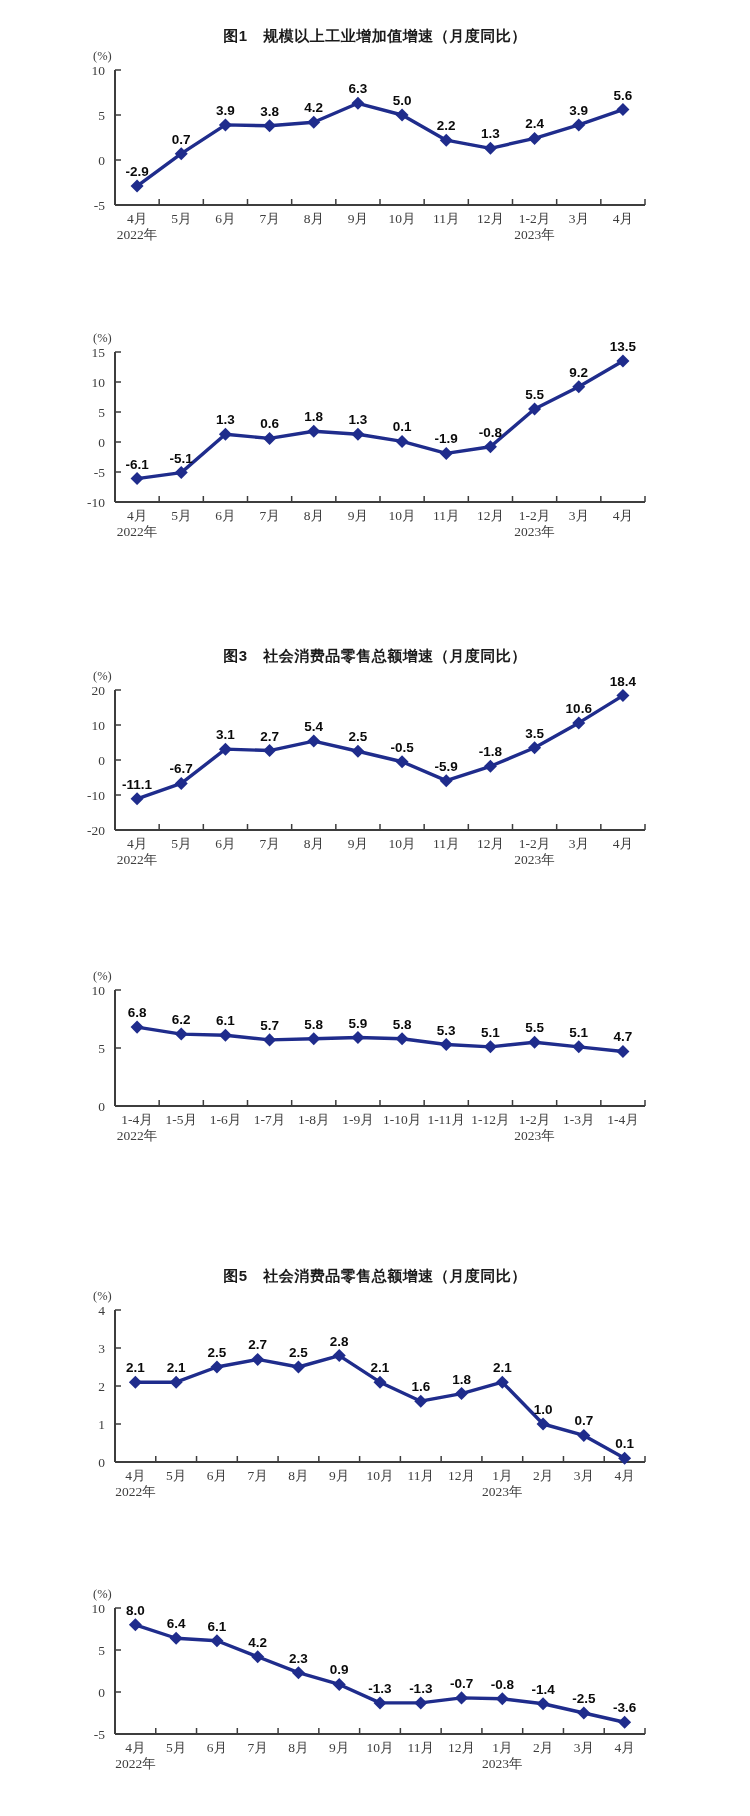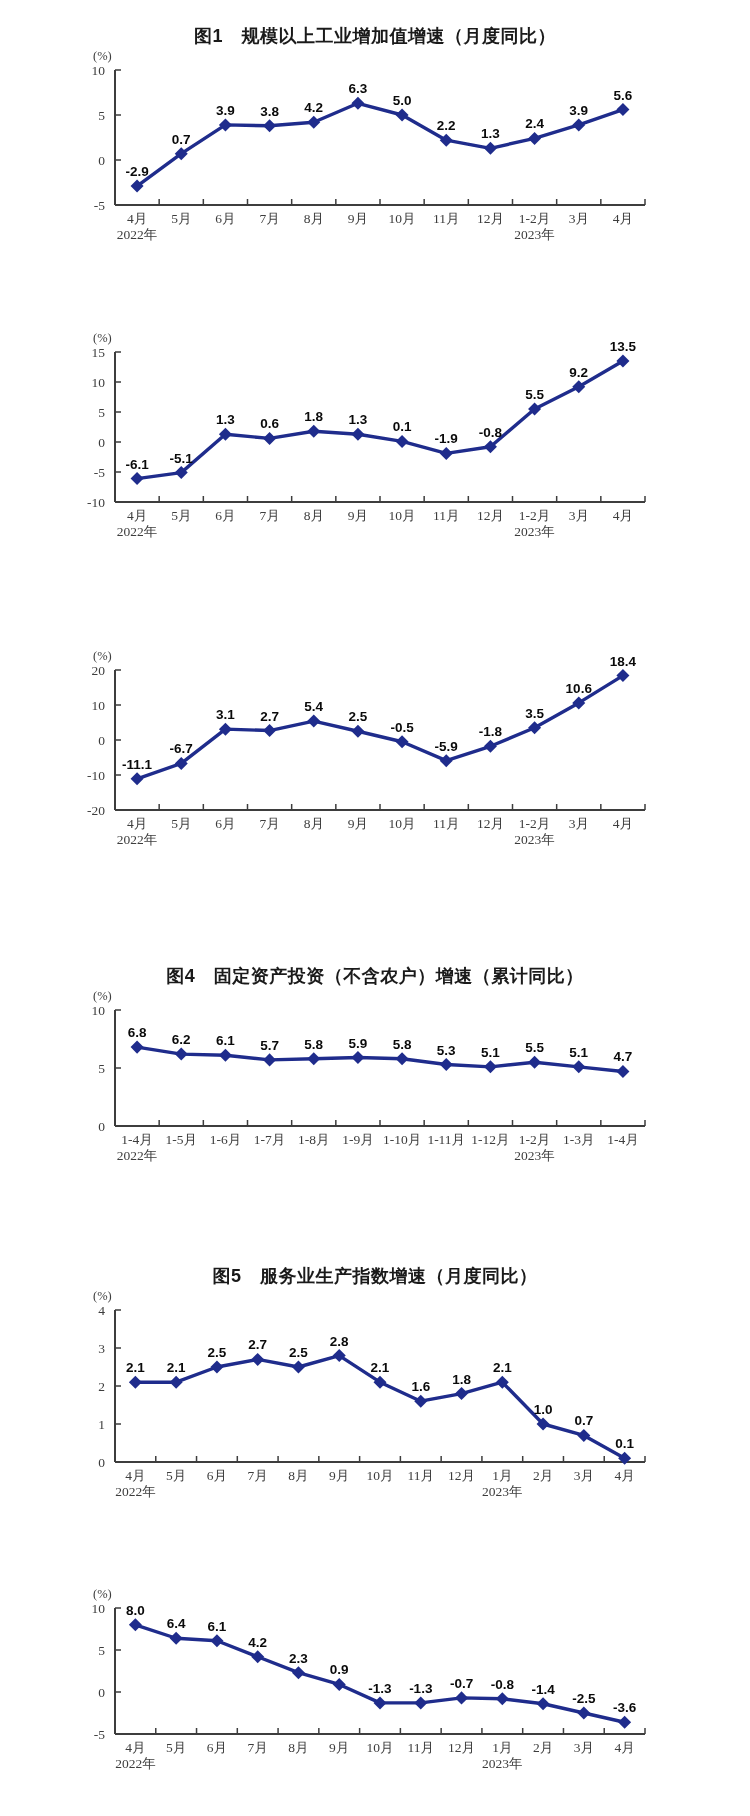--- a/index.html
+++ b/index.html
@@ -17,21 +17,21 @@
   .chart-block {
     position: absolute;
     left: 45px;
     width: 690px;
   }
   .chart-title {
     width: 660px;
     text-align: center;
     font-family: "Liberation Sans", sans-serif;
     font-weight: bold;
-    font-size: 18px;
+    font-size: 15px;
     color: #1a1a1a;
     height: 20px;
     line-height: 20px;
     letter-spacing: 0.5px;
   }
   svg.chart-canvas {
     display: block;
     overflow: visible;
   }
   svg .tick {
@@ -189,20 +189,21 @@
       <rect x="-4.6" y="-4.6" width="9.2" height="9.2" fill="#1F2C8C" transform="translate(489.5833333333333,81) rotate(45)"></rect>
       <text class="dlabel" x="489.5833333333333" y="71" text-anchor="middle">5.5</text>
       <rect x="-4.6" y="-4.6" width="9.2" height="9.2" fill="#1F2C8C" transform="translate(533.75,58.800000000000004) rotate(45)"></rect>
       <text class="dlabel" x="533.75" y="48.800000000000004" text-anchor="middle">9.2</text>
       <rect x="-4.6" y="-4.6" width="9.2" height="9.2" fill="#1F2C8C" transform="translate(577.9166666666666,33) rotate(45)"></rect>
       <text class="dlabel" x="577.9166666666666" y="23" text-anchor="middle">13.5</text>
     </svg>
 </div>
 
 <div class="chart-block" style="top: 646px;">
+  <div class="chart-title">图3　社会消费品零售总额增速（月度同比）</div>
   <svg class="chart-canvas" width="660" height="208">
       <text class="pct" x="48" y="14" text-anchor="start">(%)</text>
       <line x1="70" y1="24" x2="70" y2="164" stroke="#3d3d3d" stroke-width="2"></line>
       <line x1="70" y1="164" x2="76" y2="164" stroke="#3d3d3d" stroke-width="1.5"></line>
       <text class="tick" x="60" y="168.5" text-anchor="end">-20</text>
       <line x1="70" y1="129" x2="76" y2="129" stroke="#3d3d3d" stroke-width="1.5"></line>
       <text class="tick" x="60" y="133.5" text-anchor="end">-10</text>
       <line x1="70" y1="94" x2="76" y2="94" stroke="#3d3d3d" stroke-width="1.5"></line>
       <text class="tick" x="60" y="98.5" text-anchor="end">0</text>
       <line x1="70" y1="59" x2="76" y2="59" stroke="#3d3d3d" stroke-width="1.5"></line>
@@ -259,21 +260,20 @@
       <rect x="-4.6" y="-4.6" width="9.2" height="9.2" fill="#1F2C8C" transform="translate(489.5833333333333,81.75) rotate(45)"></rect>
       <text class="dlabel" x="489.5833333333333" y="71.75" text-anchor="middle">3.5</text>
       <rect x="-4.6" y="-4.6" width="9.2" height="9.2" fill="#1F2C8C" transform="translate(533.75,56.9) rotate(45)"></rect>
       <text class="dlabel" x="533.75" y="46.9" text-anchor="middle">10.6</text>
       <rect x="-4.6" y="-4.6" width="9.2" height="9.2" fill="#1F2C8C" transform="translate(577.9166666666666,29.600000000000005) rotate(45)"></rect>
       <text class="dlabel" x="577.9166666666666" y="19.600000000000005" text-anchor="middle">18.4</text>
     </svg>
 </div>
 
 <div class="chart-block" style="top: 966px;">
-  <div class="chart-title">图4　固定资产投资（不含农户）增速（累计同比）</div>
   <svg class="chart-canvas" width="660" height="184">
       <text class="pct" x="48" y="14" text-anchor="start">(%)</text>
       <line x1="70" y1="24" x2="70" y2="140" stroke="#3d3d3d" stroke-width="2"></line>
       <line x1="70" y1="140" x2="76" y2="140" stroke="#3d3d3d" stroke-width="1.5"></line>
       <text class="tick" x="60" y="144.5" text-anchor="end">0</text>
       <line x1="70" y1="82" x2="76" y2="82" stroke="#3d3d3d" stroke-width="1.5"></line>
       <text class="tick" x="60" y="86.5" text-anchor="end">5</text>
       <line x1="70" y1="24" x2="76" y2="24" stroke="#3d3d3d" stroke-width="1.5"></line>
       <text class="tick" x="60" y="28.5" text-anchor="end">10</text>
       <line x1="70" y1="140" x2="600" y2="140" stroke="#3d3d3d" stroke-width="2"></line>
@@ -326,21 +326,21 @@
       <rect x="-4.6" y="-4.6" width="9.2" height="9.2" fill="#1F2C8C" transform="translate(489.5833333333333,76.2) rotate(45)"></rect>
       <text class="dlabel" x="489.5833333333333" y="66.2" text-anchor="middle">5.5</text>
       <rect x="-4.6" y="-4.6" width="9.2" height="9.2" fill="#1F2C8C" transform="translate(533.75,80.84) rotate(45)"></rect>
       <text class="dlabel" x="533.75" y="70.84" text-anchor="middle">5.1</text>
       <rect x="-4.6" y="-4.6" width="9.2" height="9.2" fill="#1F2C8C" transform="translate(577.9166666666666,85.48) rotate(45)"></rect>
       <text class="dlabel" x="577.9166666666666" y="75.48" text-anchor="middle">4.7</text>
     </svg>
 </div>
 
 <div class="chart-block" style="top: 1266px;">
-  <div class="chart-title">图5　服务业生产指数增速（月度同比）</div>
+  <div class="chart-title">图5　社会消费品零售总额增速（月度同比）</div>
   <svg class="chart-canvas" width="660" height="220">
       <text class="pct" x="48" y="14" text-anchor="start">(%)</text>
       <line x1="70" y1="24" x2="70" y2="176" stroke="#3d3d3d" stroke-width="2"></line>
       <line x1="70" y1="176" x2="76" y2="176" stroke="#3d3d3d" stroke-width="1.5"></line>
       <text class="tick" x="60" y="180.5" text-anchor="end">0</text>
       <line x1="70" y1="138" x2="76" y2="138" stroke="#3d3d3d" stroke-width="1.5"></line>
       <text class="tick" x="60" y="142.5" text-anchor="end">1</text>
       <line x1="70" y1="100" x2="76" y2="100" stroke="#3d3d3d" stroke-width="1.5"></line>
       <text class="tick" x="60" y="104.5" text-anchor="end">2</text>
       <line x1="70" y1="62" x2="76" y2="62" stroke="#3d3d3d" stroke-width="1.5"></line>

